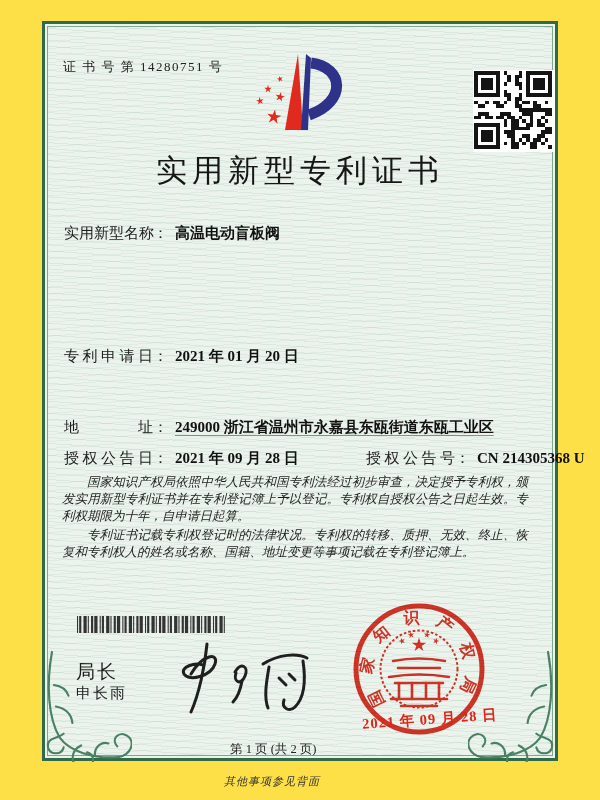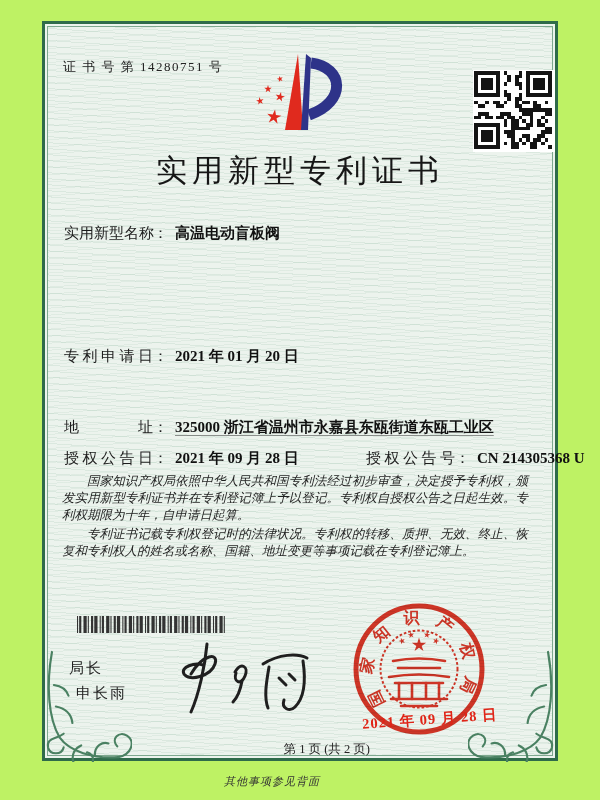--- a/index.html
+++ b/index.html
@@ -1,16 +1,16 @@
 <!DOCTYPE html>
 <html><head>
 <meta charset="utf-8">
 <style>
   html,body{margin:0;padding:0;background:#fff;}
-  #paper{position:relative;width:600px;height:800px;background:#bef264;overflow:hidden;
+  #paper{position:relative;width:600px;height:800px;background:#fde047;overflow:hidden;
          font-family:"Liberation Serif","DejaVu Serif",serif;color:#1d1d1d;}
 
   
   #cert-frame{position:absolute;left:42px;top:21px;width:516px;height:740px;
               box-sizing:border-box;border:3px solid #2f6b4a;background:#ecf3ed;}
   #cert-frame-inner{position:absolute;inset:2px;border:1px solid #7da88e;
      background-image:
        repeating-linear-gradient(184deg, rgba(110,165,135,.14) 0 1px, transparent 1px 6px),
        repeating-linear-gradient(176deg, rgba(110,165,135,.10) 0 1px, transparent 1px 7px);}
 
@@ -28,38 +28,38 @@
   .frow{position:absolute;left:64px;font-size:15px;white-space:nowrap;}
   .flabel{display:inline-block;width:89px;text-align:justify;text-align-last:justify;color:#1c1c1c;}
   .fcolon{margin-right:7px;}
   .fvalue{font-weight:700;color:#111;}
   .fvalue.u{text-decoration:underline;text-underline-offset:3px;text-decoration-color:rgba(60,60,60,.55);}
 
   #grant-no-group{position:absolute;left:302px;top:0;}
 
   #body-text{left:62px;top:474px;width:466px;font-size:12.5px;line-height:17px;
              font-style:italic;text-align:justify;color:#1e1e1e;}
-  #body-text p{margin:0 0 2px 0;text-indent:2em;font-family:Liberation Mono, monospace;}
+  #body-text p{margin:0 0 2px 0;text-indent:2em;}
 
   #barcode{left:77px;top:616px;width:150px;height:17px;}
   #bc-svg{width:150px;height:17px;display:block;}
 
-  #director-title{left:69px;top:659px;font-size:15px;letter-spacing:2px;}
+  #director-title{left:76px;top:659px;font-size:19px;letter-spacing:2px;}
   #director-name{left:76px;top:684px;font-size:15px;letter-spacing:2px;}
   #signature{left:163px;top:636px;width:155px;height:85px;}
 
   .orn{position:absolute;width:88px;height:112px;}
   #orn-left{left:44px;top:650px;}
   #orn-right{left:468px;top:650px;transform:scaleX(-1);}
 
   #seal{left:349px;top:599px;width:140px;height:140px;opacity:.94;mix-blend-mode:multiply;}
   #seal-date{left:362px;top:710px;font-size:14.5px;font-weight:700;color:#e02417;
              letter-spacing:1px;transform:rotate(-4deg);white-space:nowrap;z-index:5;}
 
-  #page-info{left:230px;top:741px;width:140px;text-align:right;font-size:12.5px;color:#222;}
+  #page-info{left:230px;top:741px;width:140px;text-align:left;font-size:12.5px;color:#222;}
   #back-note{left:177px;top:774px;width:190px;text-align:center;font-size:11px;
              font-style:italic;color:#333;letter-spacing:1px;}
 </style>
 </head>
 <body>
 
 <div id="paper">
 
   <div id="cert-frame">
     <div id="cert-frame-inner"></div>
@@ -92,21 +92,21 @@
 
   <div id="title" class="abs">实用新型专利证书</div>
 
   <div class="frow" style="top:224px">
     <span class="flabel">实用新型名称</span><span class="fcolon">：</span><span class="fvalue">高温电动盲板阀</span>
   </div>
   <div class="frow" style="top:347px">
     <span class="flabel">专利申请日</span><span class="fcolon">：</span><span class="fvalue">2021 年 01 月 20 日</span>
   </div>
   <div class="frow" style="top:418px">
-    <span class="flabel">地址</span><span class="fcolon">：</span><span class="fvalue u">325000 浙江省温州市永嘉县东瓯街道东瓯工业区</span>
+    <span class="flabel">地址</span><span class="fcolon">：</span><span class="fvalue u">249000 浙江省温州市永嘉县东瓯街道东瓯工业区</span>
   </div>
 
   <div class="frow" style="top:449px">
     <span class="flabel">授权公告日</span><span class="fcolon">：</span><span class="fvalue">2021 年 09 月 28 日</span>
     <span id="grant-no-group">
       <span class="flabel">授权公告号</span><span class="fcolon">：</span><span class="fvalue">CN 214305368 U</span>
     </span>
   </div>
 
   <div id="body-text" class="abs">

